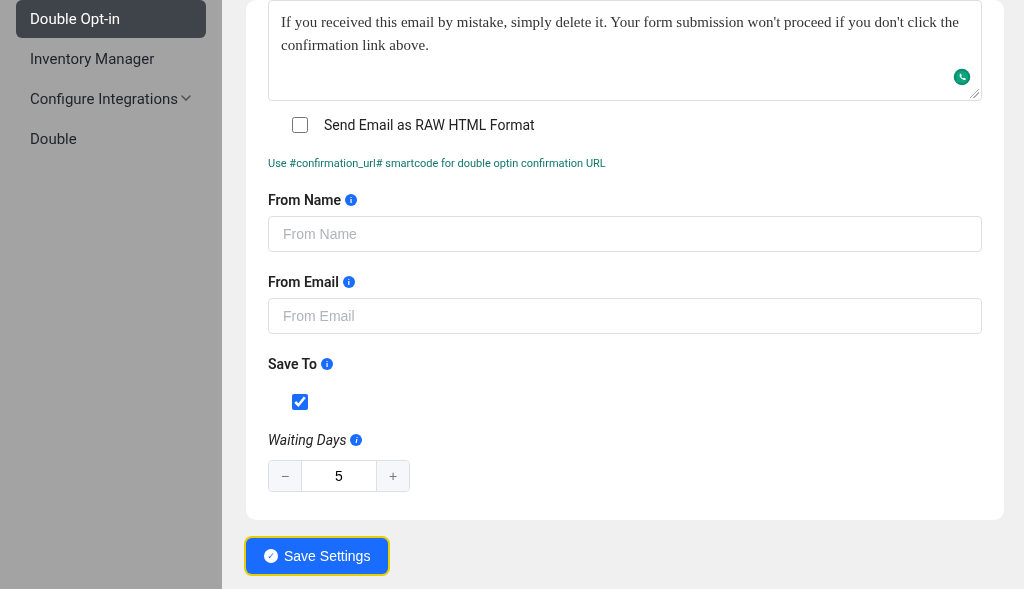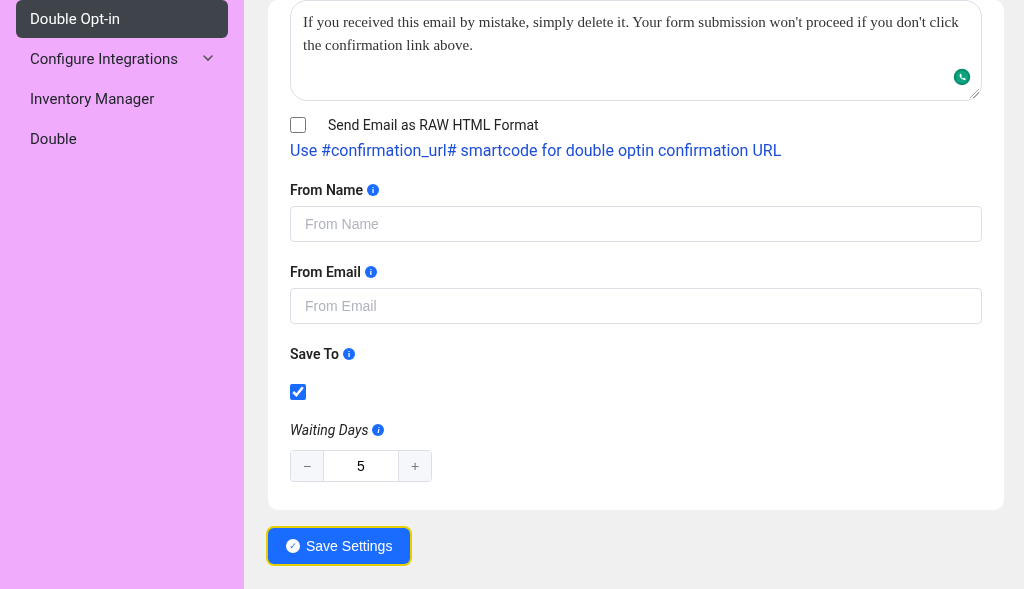--- a/index.html
+++ b/index.html
@@ -10,22 +10,22 @@
       background: #f0f0f1;
       width: 1024px;
       height: 589px;
       overflow: hidden;
     }
     .layout {
       display: flex;
       height: 100%;
     }
     .sidebar {
-      width: 244px;
-      background: #f0abfc;
+      width: 222px;
+      background: #a3a3a3;
       padding: 0 16px;
       flex-shrink: 0;
     }
     .sidebar-item {
       padding: 10px 14px;
       border-radius: 6px;
       font-size: 15px;
       color: #1d2327;
       cursor: pointer;
       margin-bottom: 2px;
@@ -71,42 +71,43 @@
       bottom: 2px;
       width: 9px;
       height: 9px;
       background:
         linear-gradient(135deg, transparent 45%, #aaa 45%, #aaa 55%, transparent 55%),
         linear-gradient(135deg, transparent 65%, #aaa 65%, #aaa 75%, transparent 75%);
     }
     .check-row {
       display: flex;
       align-items: center;
-      gap: 22px;
+      gap: 16px;
       margin-top: 16px;
+      margin-left: 24px;
     }
     .check-row input[type="checkbox"] {
       width: 16px;
       height: 16px;
       accent-color: #1a6cff;
       cursor: pointer;
     }
     .check-row label {
       font-size: 14px;
       color: #222;
       cursor: pointer;
     }
     .check-row.blue label {
       color: #1a6cff;
       font-weight: 500;
     }
     .hint {
-      font-size: 16px;
-      color: #1d4ed8;
-      margin-top: 8px;
+      font-size: 11px;
+      color: #0f766e;
+      margin-top: 24px;
     }
     .field-label {
       font-size: 14px;
       font-weight: 600;
       color: #222;
       margin-top: 22px;
       margin-bottom: 8px;
       display: flex;
       align-items: center;
       gap: 4px;
@@ -191,41 +192,41 @@
       height: 18px;
     }
   </style>
 </head>
 <body>
 
 <div class="layout">
   <nav class="sidebar">
     <div class="sidebar-item active">
       <span>Double Opt-in</span>
+    </div>
+    <div class="sidebar-item">
+      <span>Inventory Manager</span>
     </div>
     <div class="sidebar-item">
       <span>Configure Integrations</span>
       <span class="chev">
         <svg width="12" height="12" viewBox="0 0 12 12">
             <path d="M2 4 L6 8 L10 4" stroke="#555" stroke-width="1.6" fill="none" stroke-linecap="round"></path>
           </svg>
       </span>
     </div>
     <div class="sidebar-item">
-      <span>Inventory Manager</span>
-    </div>
-    <div class="sidebar-item">
       <span>Double</span>
     </div>
   </nav>
 
   <main class="main">
     <div class="panel">
 
-      <div class="textarea-box" style="position:relative;border-radius:17px;">
+      <div class="textarea-box" style="position:relative;">
         <div>If you received this email by mistake, simply delete it. Your form submission won't proceed if you don't click the confirmation link above.</div>
         <span class="whatsapp-bubble">
           <svg viewBox="0 0 24 24" width="18" height="18">
               <circle cx="12" cy="12" r="11" fill="#0a8d6e"></circle>
               <path d="M12 4a8 8 0 0 0-6.9 12l-1 3.6 3.7-1A8 8 0 1 0 12 4Z" fill="#0da57f"></path>
               <path d="M9 8.3c.2-.5.5-.5.8-.5h.5c.2 0 .4 0 .6.5l.8 1.9c.1.2 0 .4-.1.6l-.5.6c-.1.1-.1.3 0 .5.4.7 1 1.3 1.8 1.8.2.1.4.1.5 0l.7-.6c.2-.2.4-.2.6-.1l1.8.9c.4.2.5.4.5.6v.6c0 .3-.1.6-.6.8-1.3.5-2.6.2-4.3-1.1-1.7-1.3-2.7-2.8-3-3.5-.3-.8-.4-1.5-.2-2.1.1-.3.3-.7.6-.9Z" fill="#fff"></path>
             </svg>
         </span>
       </div>
 

